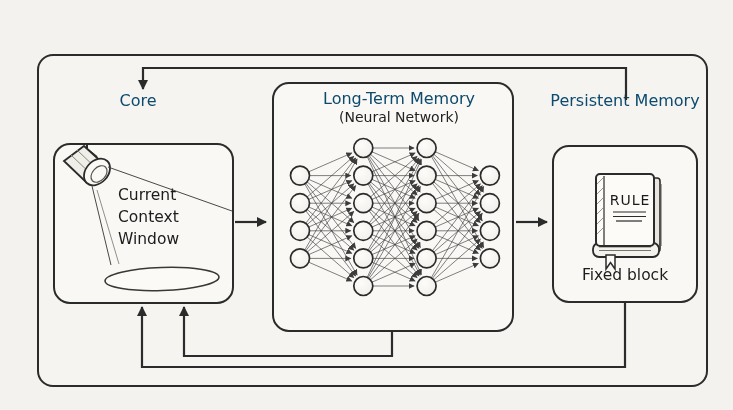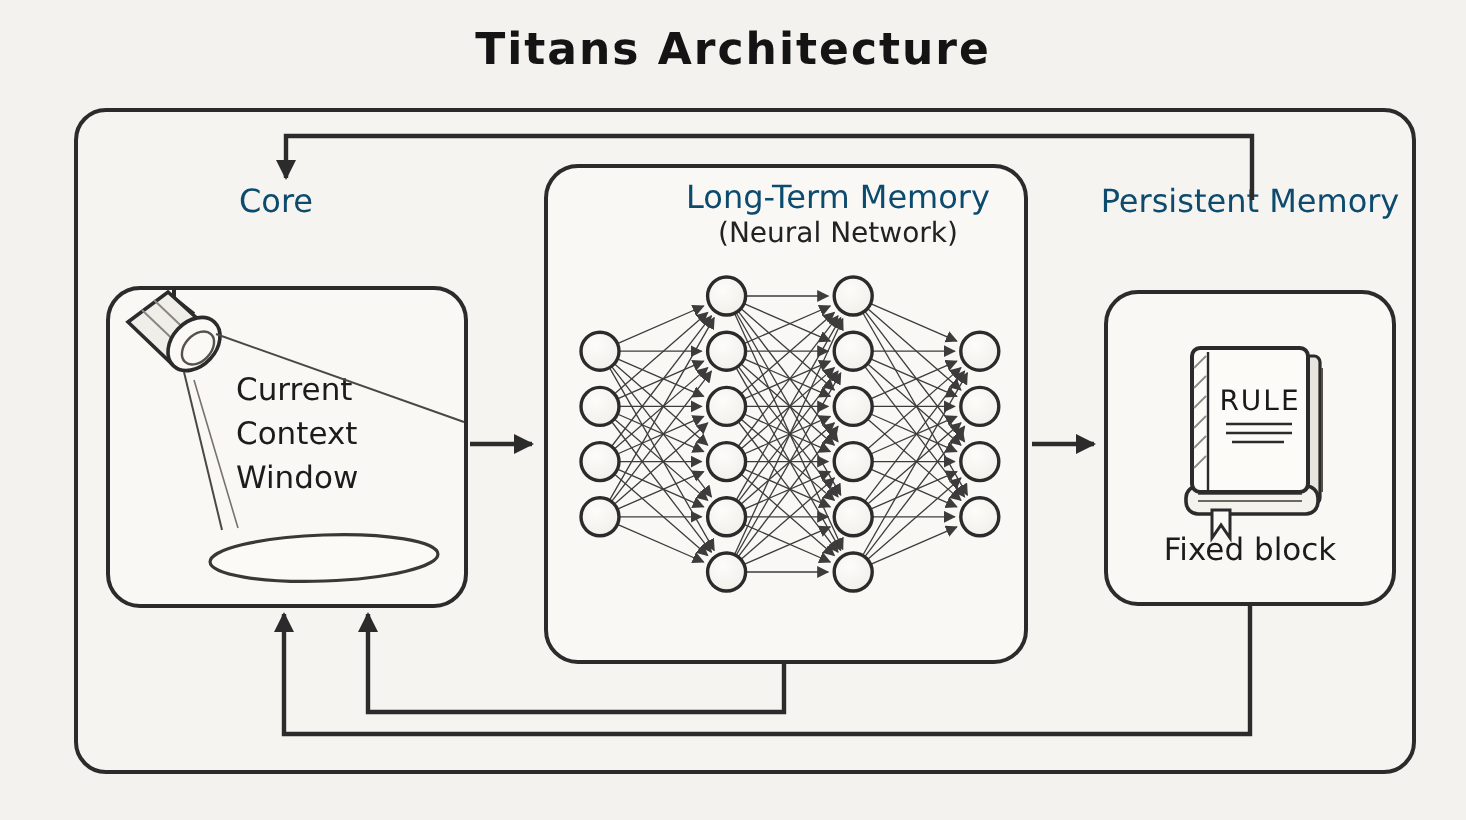--- a/index.html
+++ b/index.html
@@ -22,39 +22,38 @@
     border:2.2px solid #2b2b2b;border-radius:17px;background:#faf8f5;
     box-sizing:border-box;
   }
   .core-box{left:53px;top:143px;width:181px;height:161px;}
   .ltm-box{left:272px;top:82px;width:242px;height:250px;}
   .pm-box{left:552px;top:145px;width:146px;height:158px;}
   .section-head{text-align:center;line-height:18px;}
   .section-title{font-size:16px;font-weight:400;color:#0c4a6e;}
   .section-sub{font-size:14px;font-weight:400;color:#222;}
   .core-head{left:38px;top:92px;width:200px;}
-  .ltm-head{left:280px;top:90px;width:278px;}
+  .ltm-head{left:260px;top:90px;width:278px;}
   .pm-head{left:543px;top:92px;width:164px;}
   .ctx-label{
     left:118px;top:184px;width:90px;
     font-size:15.5px;line-height:22px;font-weight:500;color:#1c1c1c;
   }
   .fixed-label{
     left:552px;top:266px;width:146px;text-align:center;
     font-size:15.5px;font-weight:500;color:#1c1c1c;
   }
   svg{position:absolute;left:0;top:0;}
   .stroke{stroke:#2b2b2b;fill:none;}
 </style>
 </head>
 <body>
 
 <div class="canvas">
 
-  <div class="abs diagram-title">Titans Architecture</div>
 
   <div class="abs outer-frame"></div>
 
   <div class="abs section-head core-head">
     <div class="section-title">Core</div>
   </div>
   <div class="abs section-head pm-head">
     <div class="section-title">Persistent Memory</div>
   </div>
 

